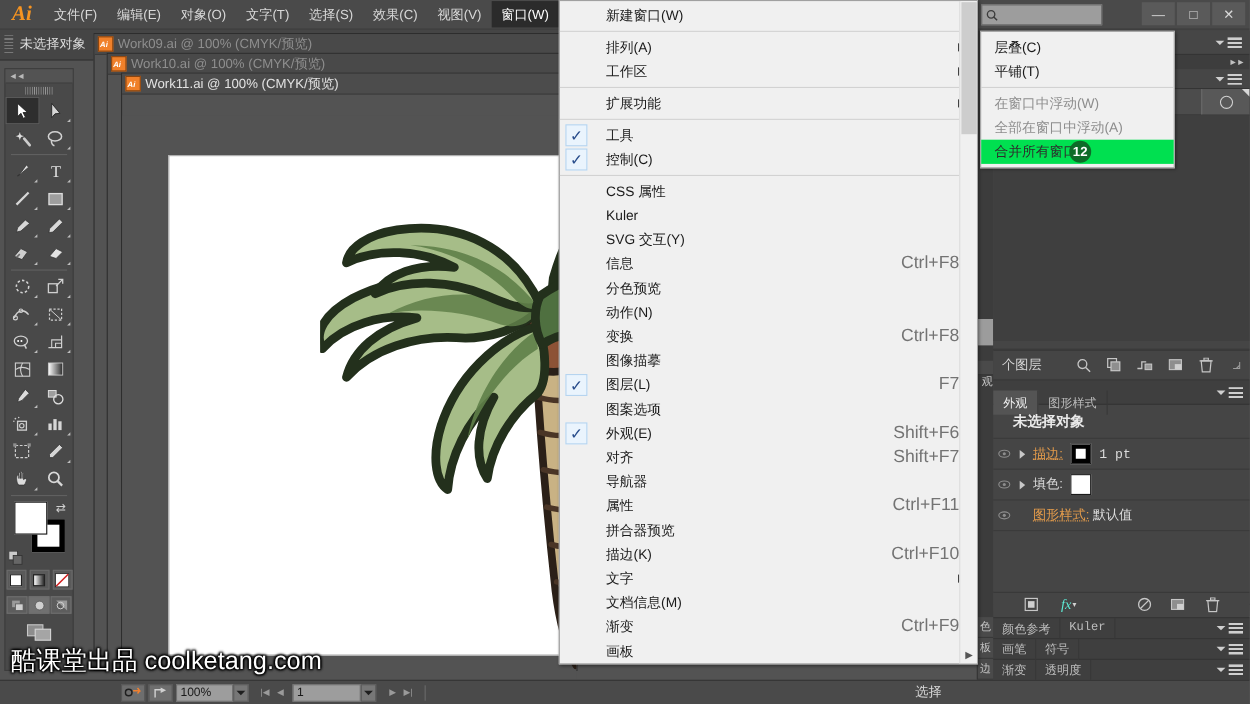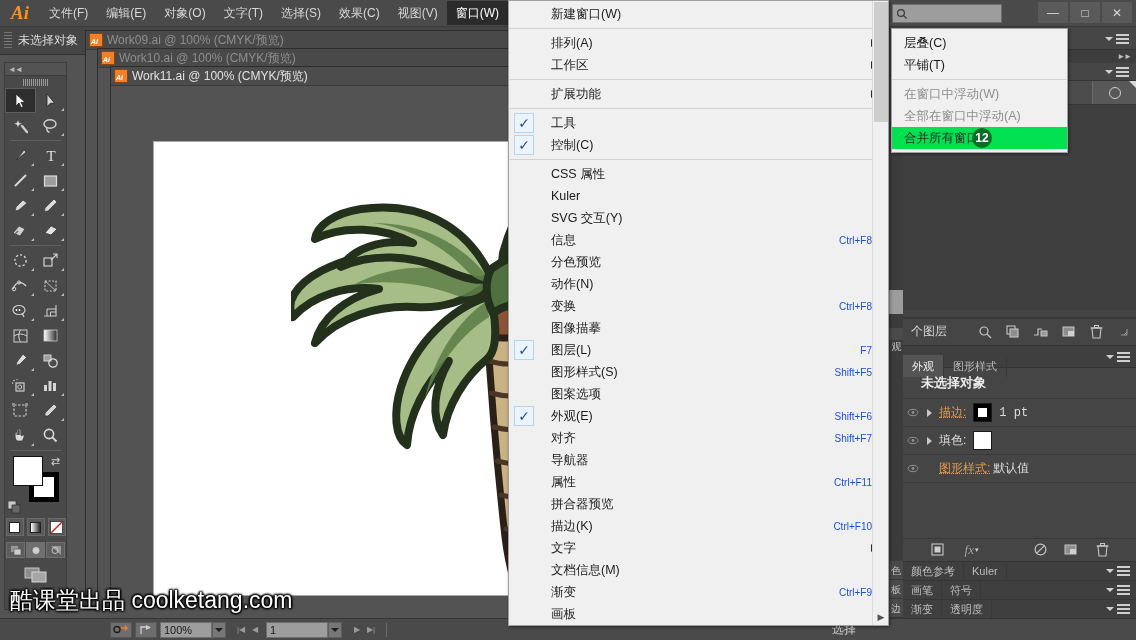--- a/index.html
+++ b/index.html
@@ -190,41 +190,41 @@
   .swatch-box.stroke { background:#fff; box-shadow: inset 0 0 0 4px #000;}
   .row-title { font-size:13px; font-weight:bold; color:#eaeaea; padding:6px 0 6px 18px; border-bottom:1px solid #3a3a3a;}
 
   .layers-hdr {
     height:26px; display:flex; align-items:center; gap:13px; padding:0 8px;
     background:#454545; border-top:1px solid #383838;text-align:right;
   }
   .lh-label { font-size:12px; color:#d6d6d6; margin-right:auto;}
   .ico-btn { width:15px;height:15px; display:flex;align-items:center;justify-content:center;}
 
-  .bottom-tabs { position:absolute; left:14px; right:0; bottom:0;}
+  .bottom-tabs { position:absolute; left:14px; right:0; bottom:0;font-family:Liberation Mono, monospace;}
   .bt-row { height:19px; background:#3f3f3f; display:flex; align-items:center; border-top:1px solid #353535;}
   .bt-row .ptab { height:19px; font-size:11px; padding: 0 8px;}
 
   .fx-row {
     height:22px; display:flex; align-items:center; gap:16px; justify-content:center;
     background:#454545; border-top:1px solid #383838;
   }
 
   
   .dropdown {
     position: absolute; left: 508px; top: 0px; width: 381px;
     background: #f0f0f0; border: 1px solid #a0a0a0;
     z-index: 100; padding: 2px 0 0 0;
     box-shadow: 1px 1px 3px rgba(0,0,0,.45);
   }
   .mrow {
     height: 22px; display: flex; align-items: center;
     font-size: 12.5px; color: #1a1a1a; position: relative; padding-left: 42px;
   }
-  .mrow .accel { margin-left: auto; padding-right: 16px; color: #1d4ed8; font-size: 10px;}
+  .mrow .accel { margin-left: auto; padding-right: 16px; color: #737373; font-size: 16px;}
   .mrow .subarrow {
     position:absolute; right: 12px; width:0;height:0;
     border-top:4px solid transparent;border-bottom:4px solid transparent;border-left:5px solid #2a2a2a;
   }
   .msep { height:1px; background:#d2d2d2; margin: 3px 0; }
   .chk {
     position:absolute; left: 5px; top: 1px; width: 20px; height: 20px;
     border: 1px solid #b6d4ef; background: #eaf4fd;
     display:flex; align-items:center; justify-content:center;
   }
@@ -736,21 +736,21 @@
     </div>
 
     <div class="fx-row" style="position:absolute;left:14px;right:0;bottom:58px;">
       <div class="ico-btn">
         <svg width="13" height="13" viewBox="0 0 13 13">
             <rect x="1" y="1" width="11" height="11" fill="none" stroke="#c6c6c6" stroke-width="1.1"></rect>
             <rect x="3.5" y="3.5" width="6" height="6" fill="#cfcfcf"></rect>
           </svg>
       </div>
       <div class="ico-btn" style="width:22px;">
-        <span style="font-family:'Liberation Serif',serif;font-style:italic;font-size:13px;color:#a3a3a3;">fx</span>
+        <span style="font-family:'Liberation Serif',serif;font-style:italic;font-size:13px;color:#5eead4;">fx</span>
         <span style="font-size:7px;color:#d2d2d2;margin-left:1px;">▾</span>
       </div>
       <div class="ico-btn" style="margin-left:34px;">
         <svg width="13" height="13" viewBox="0 0 13 13">
             <circle cx="6.5" cy="6.5" r="5.4" fill="none" stroke="#c6c6c6" stroke-width="1.2"></circle>
             <line x1="2.8" y1="10.2" x2="10.2" y2="2.8" stroke="#c6c6c6" stroke-width="1.2"></line>
           </svg>
       </div>
       <div class="ico-btn">
         <svg width="14" height="13" viewBox="0 0 14 13">
@@ -891,24 +891,20 @@
           <span>图像描摹</span>
         </div>
         <div class="mrow">
           <div class="chk">
             <span class="chkmark">✓</span>
           </div>
           <span>图层(L)</span>
           <span class="accel">F7</span>
         </div>
         <div class="mrow">
-          <span>图形样式(S)</span>
-          <span class="accel">Shift+F5</span>
-        </div>
-        <div class="mrow">
           <span>图案选项</span>
         </div>
         <div class="mrow">
           <div class="chk">
             <span class="chkmark">✓</span>
           </div>
           <span>外观(E)</span>
           <span class="accel">Shift+F6</span>
         </div>
         <div class="mrow">

